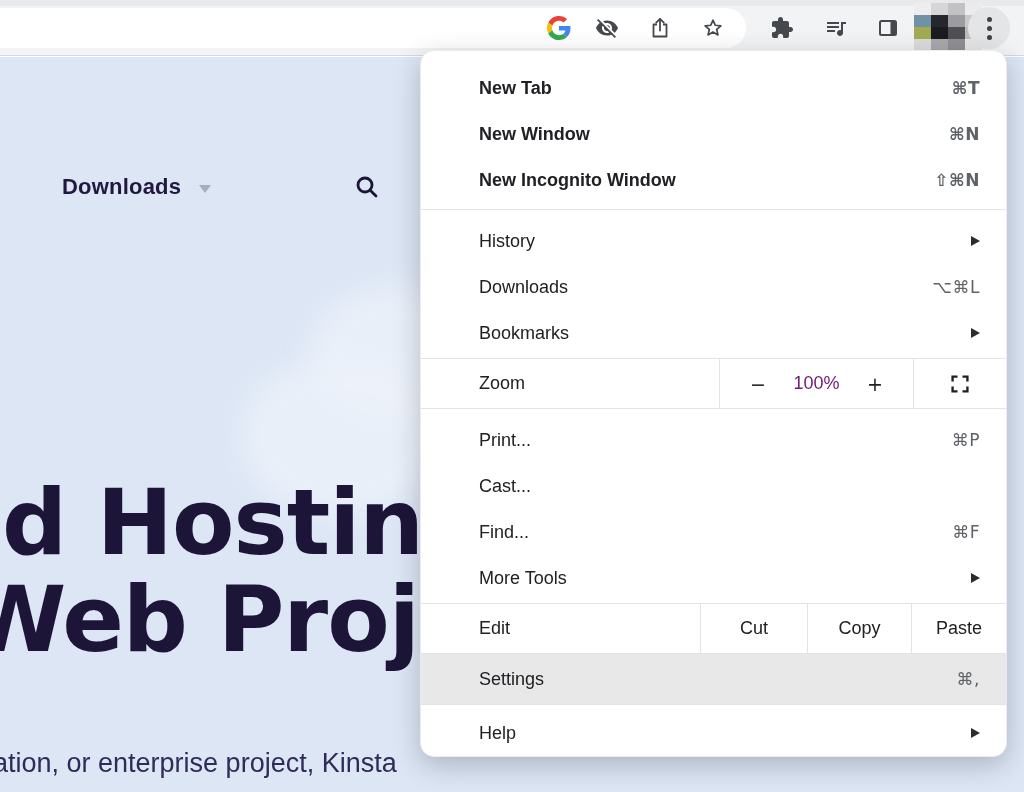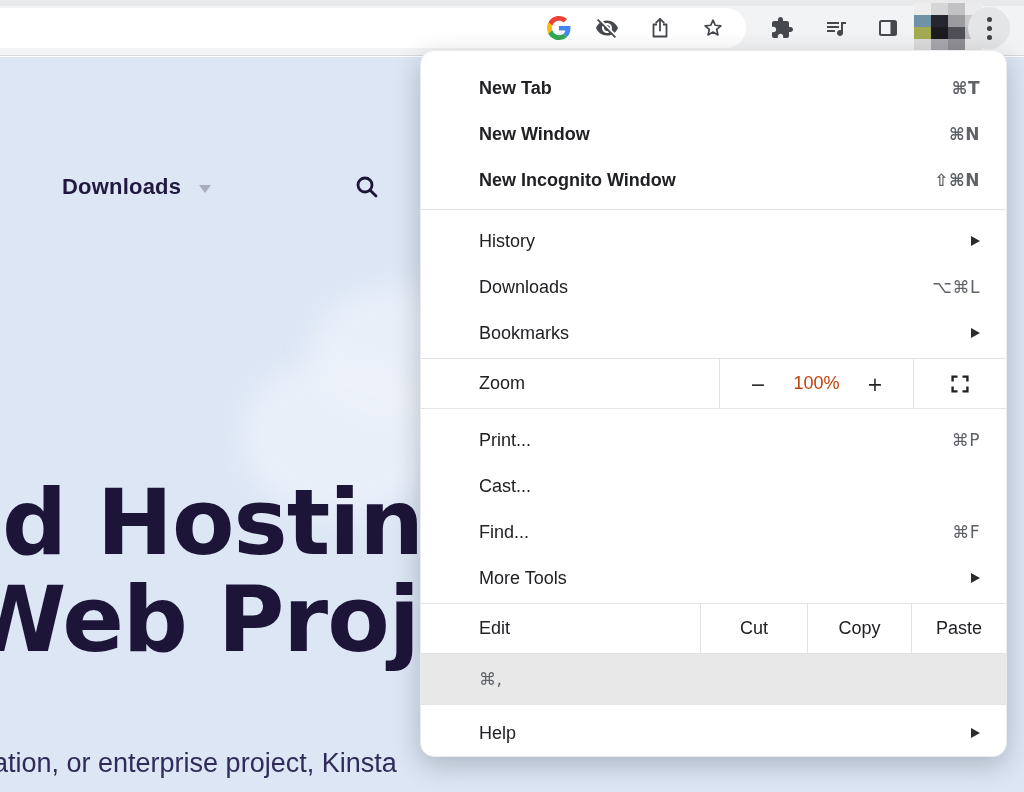--- a/index.html
+++ b/index.html
@@ -36,21 +36,21 @@
   .shortcut { font-family:"DejaVu Sans",sans-serif; font-size:17px; color:#5f6368; letter-spacing:.5px; }
   .sub-arrow { width:0; height:0; border-top:5.5px solid transparent; border-bottom:5.5px solid transparent; border-left:9px solid #2a2c2e; }
   .pad-t14 { padding-top:14px; } .pad-b6 { padding-bottom:6px;font-weight:bold; }
   .pad-t8 { padding-top:8px; } .pad-b2 { padding-bottom:2px; }
   .pad-t5 { padding-top:5px; }
 
   .zoom-row { height:49px; display:flex; align-items:stretch; }
   .zoom-label-cell { width:298px; display:flex; align-items:center; padding-left:58px; }
   .zoom-controls-cell { width:195px; border-left:1px solid #e2e3e5; border-right:1px solid #e2e3e5; display:flex; align-items:center; justify-content:space-between; padding:0 30px; }
   .zoom-sign { font-family:"DejaVu Sans",sans-serif; font-size:19px; color:#202124; }
-  .zoom-value { font-size:18px; color:#c2410c; }
+  .zoom-value { font-size:18px; color:#701a75; }
   .fullscreen-cell { flex:1; display:flex; align-items:center; justify-content:center; }
 
   .edit-row { height:49px; display:flex; align-items:stretch;justify-content:space-between; }
   .edit-label-cell { width:279px; display:flex; align-items:center; padding-left:58px; }
   .edit-cmd-cell { display:flex; align-items:center; justify-content:center; border-left:1px solid #e2e3e5; }
   .cell-cut { width:107px; } .cell-copy { width:104px; } .cell-paste { flex:1; }
 
   .mi.highlight { background:#e8e8e9; height:50px; }
 </style>
 </head>
@@ -243,20 +243,21 @@
         <span>Copy</span>
       </div>
       <div class="edit-cmd-cell cell-paste">
         <span>Paste</span>
       </div>
     </div>
 
     <div class="sep"></div>
 
     <div class="mi highlight">
+      <span class="lbl">Settings</span>
       <span class="shortcut">⌘,</span>
     </div>
 
     <div class="sep"></div>
 
     <div class="menu-sec pad-t5">
       <div class="mi">
         <span class="lbl">Help</span>
         <span class="sub-arrow"></span>
       </div>

